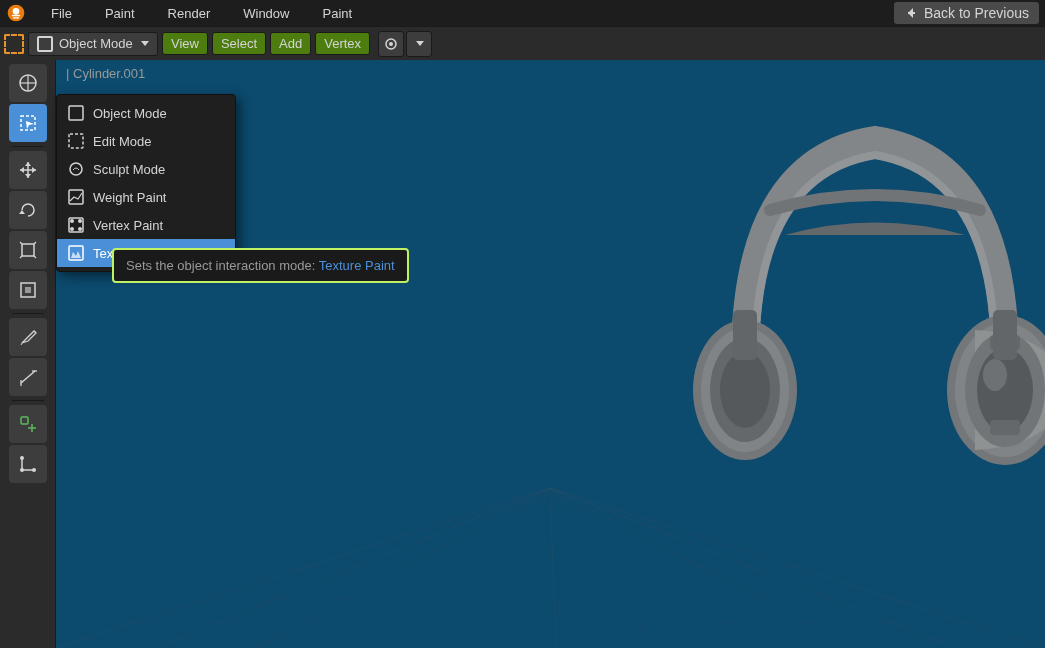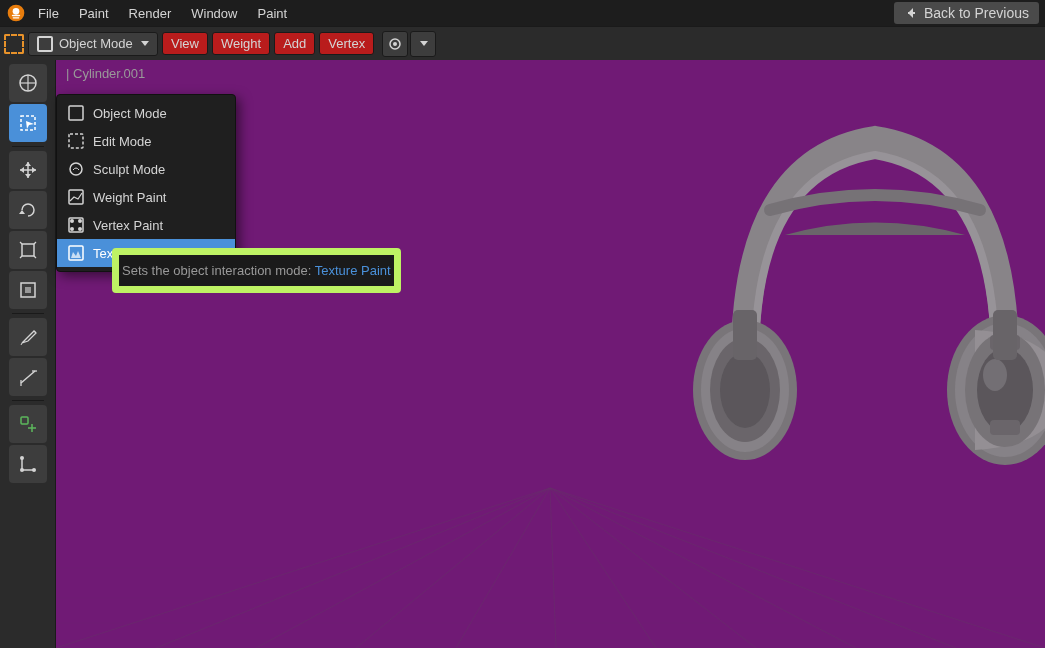--- a/index.html
+++ b/index.html
@@ -14,21 +14,21 @@
       position: relative;
     }
 
     
     .top-bar {
       width: 100%;
       height: 26px;
       background: #1d1d1d;
       display: flex;
       align-items: center;
-      gap: 4px;
+      gap: 17px;
       padding: 0 6px;
       position: relative;
       z-index: 100;
     }
 
     .top-menu-item {
       padding: 2px 8px;
       color: #d4d4d4;
       font-size: 13px;
       cursor: pointer;
@@ -69,21 +69,21 @@
       padding: 3px 8px;
       display: flex;
       align-items: center;
       gap: 6px;
       cursor: pointer;
       font-size: 13px;
       min-width: 130px;
     }
 
     .header-btn {
-      background: #b91c1c;
+      background: #4d7c0f;
       border: 1px solid #1a1a1a;
       border-radius: 3px;
       color: #d4d4d4;
       padding: 3px 8px;
       cursor: pointer;
       font-size: 13px;
     }
 
     
     .left-sidebar {
@@ -125,21 +125,21 @@
       margin: 2px 0;
     }
 
     
     .viewport {
       position: absolute;
       left: 56px;
       top: 60px;
       right: 0;
       bottom: 0;
-      background: #701a75;
+      background: #0c4a6e;
       overflow: hidden;
       text-align: center;
     }
 
     
     .object-name-bar {
       position: absolute;
       top: 6px;
       left: 10px;
       color: #999;
@@ -183,23 +183,23 @@
       font-size: 13px;
       flex-shrink: 0;
     }
 
     
     .tooltip {
       position: absolute;
       top: 248px;
       left: 112px;
       background: #1a1a1a;
-      border: 7px solid #bef264;
+      border: 2px solid #bef264;
       border-radius: 4px;
-      padding: 8px 3px;
+      padding: 8px 12px;
       font-size: 13px;
       color: #999;
       z-index: 300;
       white-space: nowrap;
     }
     .tooltip span.highlight {
       color: #4a90d9;
     }
 
     
@@ -268,21 +268,21 @@
 
   <div style="width:20px;height:20px;border:2px dashed #e8922a;border-radius:2px;flex-shrink:0;"></div>
 
   <div class="mode-selector">
     <div style="width:16px;height:16px;border:2px solid #d4d4d4;border-radius:2px;background:transparent;"></div>
     <span>Object Mode</span>
     <span class="chevron"></span>
   </div>
 
   <span class="header-btn">View</span>
-  <span class="header-btn">Weight</span>
+  <span class="header-btn">Select</span>
   <span class="header-btn">Add</span>
   <span class="header-btn">Vertex</span>
 
   <div style="display:flex;align-items:center;gap:2px;margin-left:4px;">
     <div style="width:26px;height:26px;background:#3d3d3d;border:1px solid #1a1a1a;border-radius:3px;display:flex;align-items:center;justify-content:center;">
       <svg width="14" height="14" viewBox="0 0 14 14">
         <circle cx="7" cy="7" r="5" fill="none" stroke="#d4d4d4" stroke-width="1.5"></circle>
         <circle cx="7" cy="7" r="2" fill="#d4d4d4"></circle>
       </svg>
     </div>

